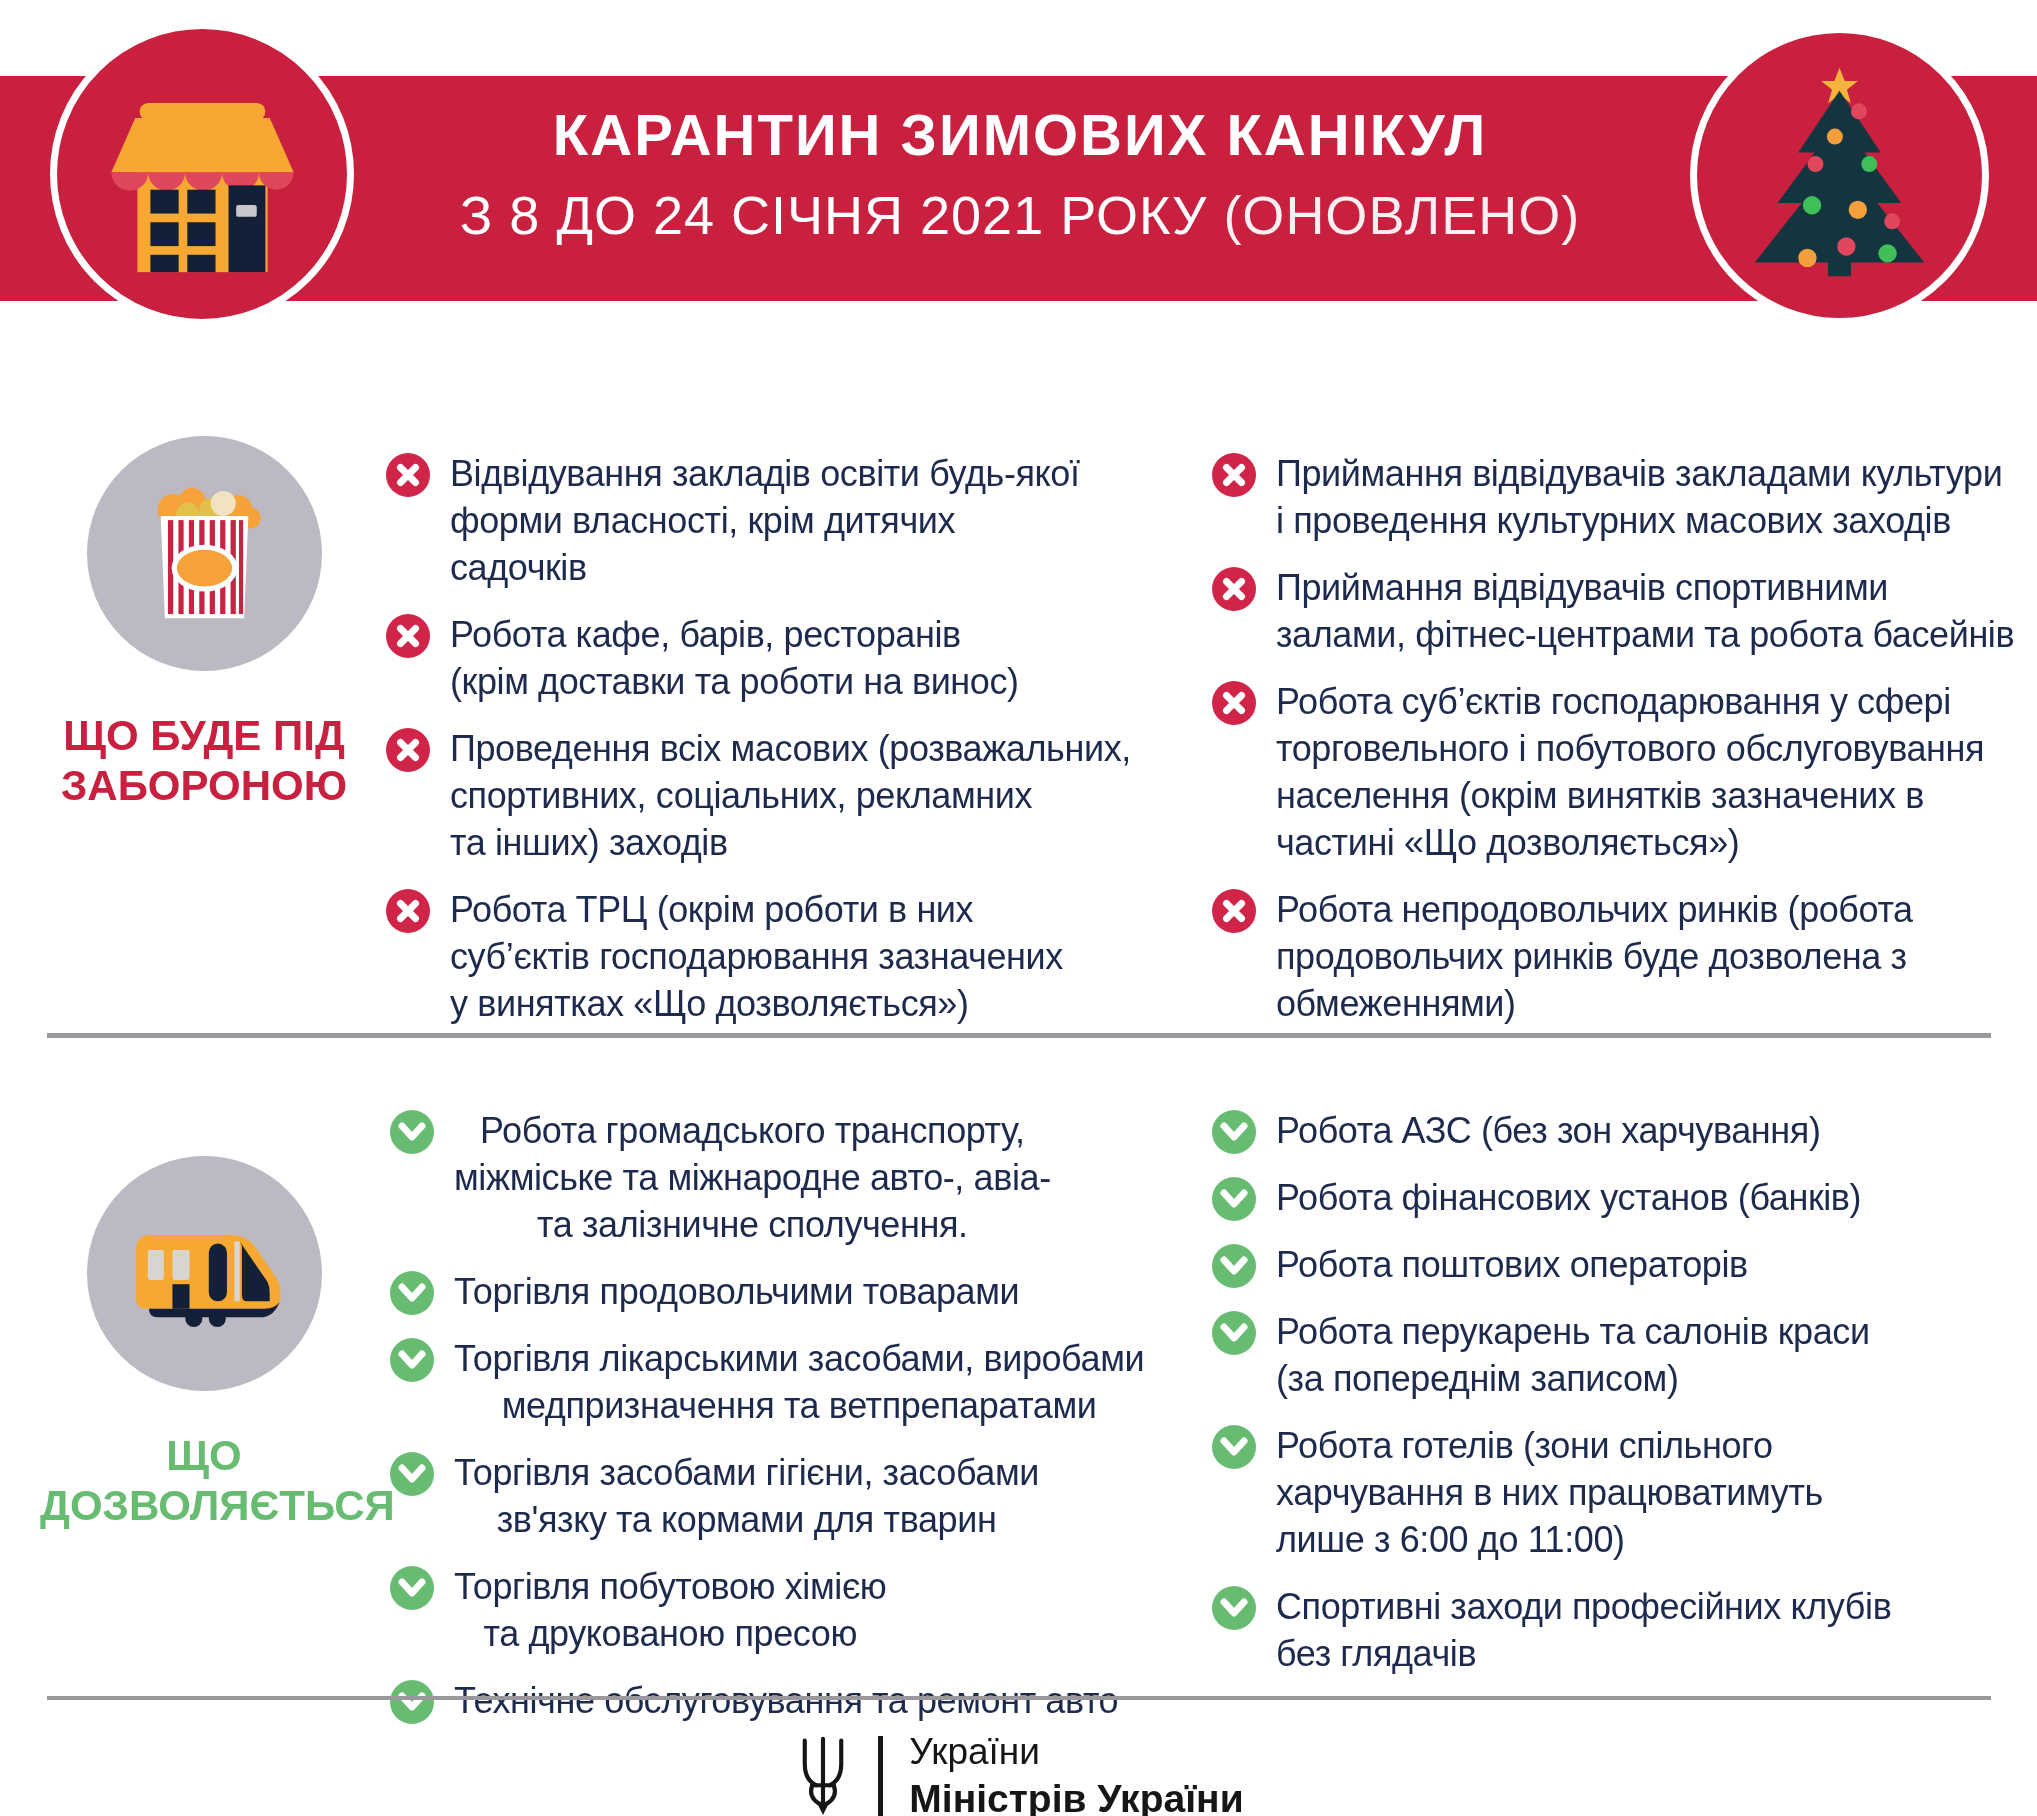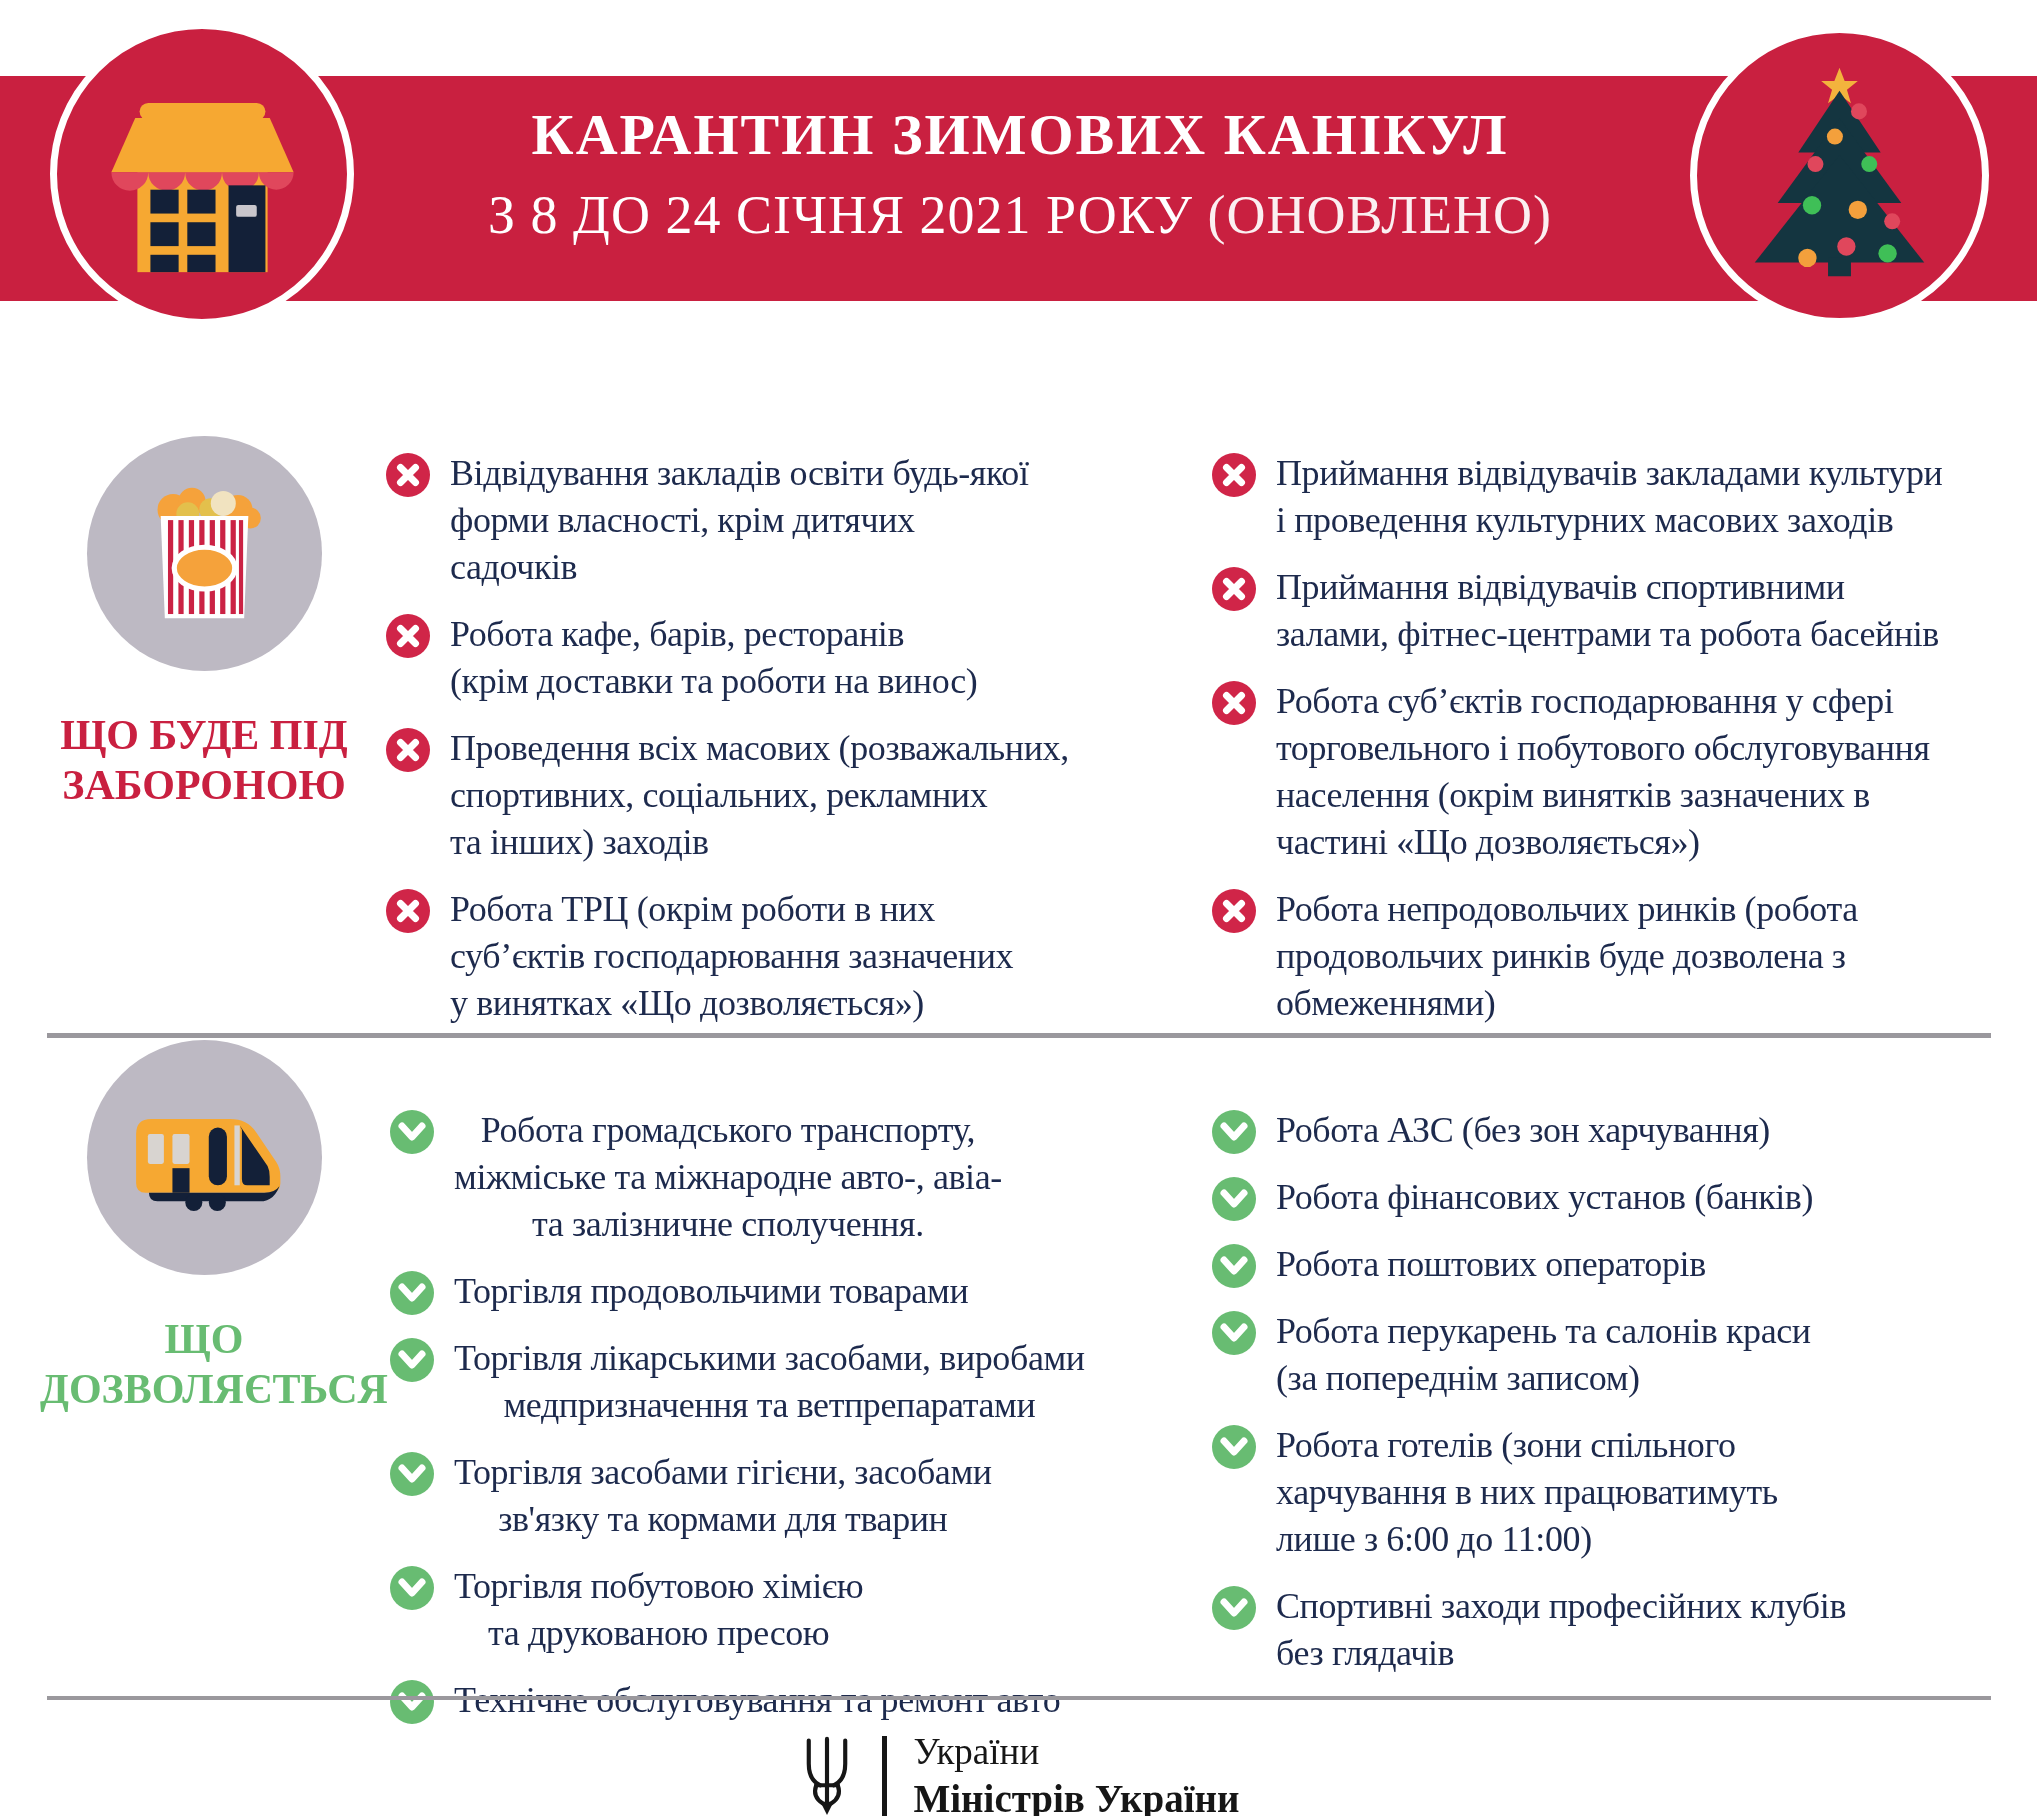--- a/index.html
+++ b/index.html
@@ -1,18 +1,18 @@
 <!DOCTYPE html>
 <html style="--banner_red: #C92040; --ban_red: #D02548; --allow_green: #68BC72; --text_navy: #1D2A4D; --circle_gray: #BDB9C3; --divider_gray: #9A989D; --footer_black: #161616; --shop_orange: #F6A832; --tree_dark: #143540;"><head>
 <meta charset="utf-8">
 <style>
   html,body{margin:0;padding:0;background:#ffffff;}
   .canvas{
     position:relative; width:2038px; height:1817px; background:#ffffff;
-    font-family:Liberation Serif, serif; overflow:hidden;
+    font-family:Liberation Sans, sans-serif; overflow:hidden;
   }
   
   .banner{
     position:absolute; left:0; top:76px; width:2038px; height:225px;
     background:var(--banner_red,#C92040);
   }
   .hcircle{
     position:absolute; border-radius:50%;
     background:var(--banner_red,#C92040);
     border:7px solid #ffffff; box-sizing:border-box;
@@ -23,21 +23,21 @@
   .header-text{
     position:absolute; left:388px; top:101px; width:1264px;
     text-align:center; color:#ffffff;
   }
   .title{ font-size:58px; font-weight:700; letter-spacing:2px; white-space:nowrap;}
   .subtitle{ font-size:54px; font-weight:400; margin-top:16px; letter-spacing:1px; white-space:nowrap;}
   .subtitle .note{ font-weight:300; opacity:.93; }
   
   .rail{ position:absolute; left:40px; width:328px; text-align:center; }
   .rail.prohibited{ top:436px; }
-  .rail.allowed{ top:1040px; }
+  .rail.allowed{ top:1156px; }
   .gray-circle{
     width:235px; height:235px; margin:0 auto; border-radius:50%;
     background:var(--circle_gray,#BDB9C3);
     display:flex; align-items:center; justify-content:center;
   }
   .rail-label{
     margin-top:40px; font-size:42px; font-weight:700; line-height:1.18;
   }
   .rail-label.red{ color:var(--banner_red,#C92040);text-align:center; }
   .rail-label.green{ color:var(--allow_green,#68BC72); }

